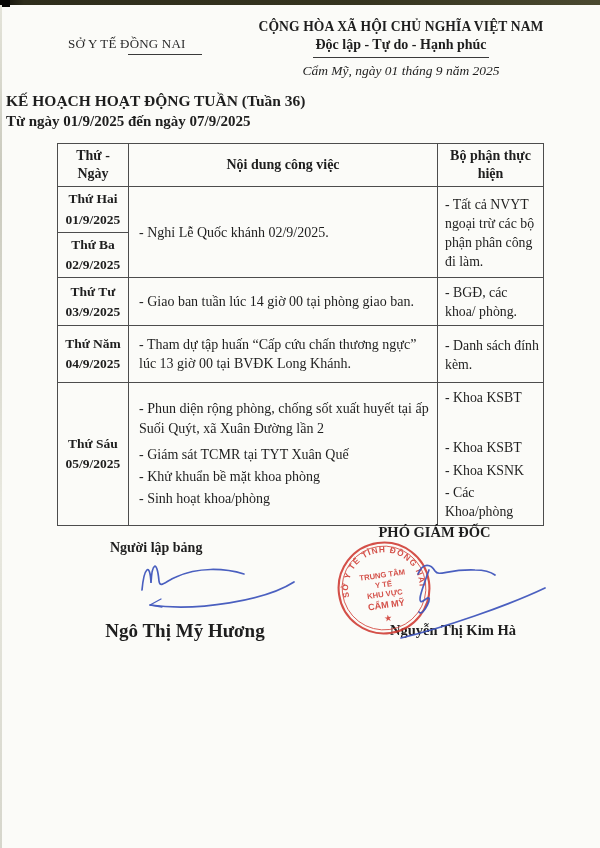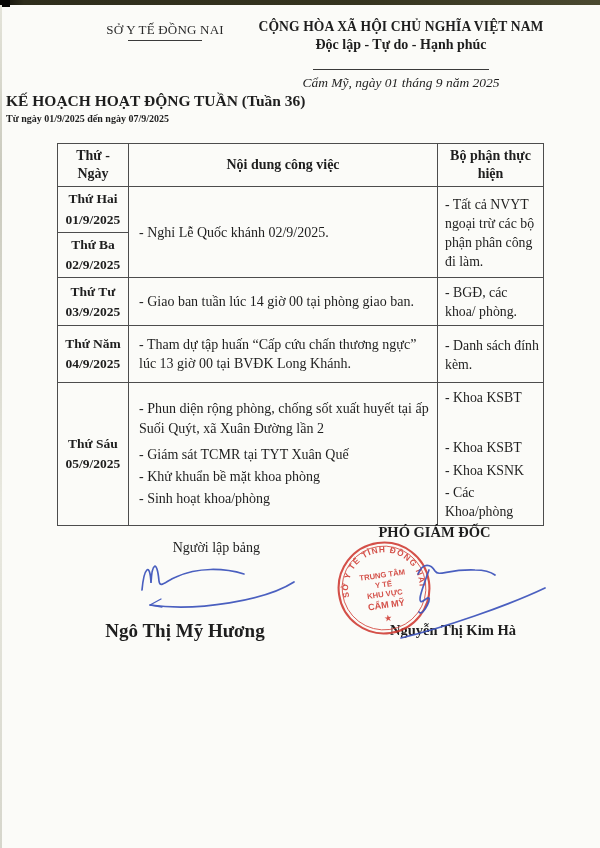--- a/index.html
+++ b/index.html
@@ -18,58 +18,58 @@
   .scan-top-corner{
     position:absolute; top:0; left:0; width:10px; height:7px; background:#050503;
   }
   .scan-left-edge{
     position:absolute; top:5px; left:0; width:2px; height:843px;
     background:linear-gradient(180deg,#e4e4da 0%,#c9c9bd 20%,#e9e9e0 60%,#d6d6cc 100%);
   }
 
   
   .org-block{
-    position:absolute; top:22px; left:68px; width:194px; text-align:center;
+    position:absolute; top:36px; left:68px; width:194px; text-align:left;
   }
   .org-line1{ font-size:13px; letter-spacing:.2px; color:#2a2a2a; }
   .org-line2{ font-size:13.5px; font-weight:bold; margin-top:1px; }
   .org-underline{ width:74px; border-top:1.4px solid #3a3a3a; margin:2px auto 0; }
 
   .national-block{
     position:absolute; top:19px; left:256px; width:290px; text-align:center;
   }
   .motto1{ font-size:13.6px; font-weight:bold; letter-spacing:.1px; }
   .motto2{ display:inline-block; font-size:14px; font-weight:bold; margin-top:2px;
-           padding:0 2px 16px; border-bottom:1.4px solid #3a3a3a; }
+           padding:0 2px 4px; border-bottom:1.4px solid #3a3a3a; }
   .dateline{ font-size:13.5px; font-style:italic; margin-top:5px; }
 
   
   .doc-title{ position:absolute; top:92px; left:6px; width:536px; text-align:left; }
   .doc-title .t1{ font-size:15.5px; font-weight:bold; }
-  .doc-title .t2{ font-size:10px; font-weight:bold; margin-top:3px; }
+  .doc-title .t2{ font-size:15px; font-weight:bold; margin-top:3px; }
 
   
   table.plan{
     position:absolute; top:143px; left:57px; width:486px;
     border-collapse:collapse; table-layout:fixed;
   }
   table.plan td{ border:1px solid #4d4d4d; vertical-align:middle; }
   col.c1{ width:71px; } col.c2{ width:309px; } col.c3{ width:106px; }
   td.hdr{ text-align:center; font-weight:bold; font-size:14px; line-height:1.3; padding:3px 2px; }
   td.day{ text-align:center; font-weight:bold; font-size:13.5px; line-height:1.5; padding:2px; }
   td.cnt{ vertical-align:top; font-size:14px; line-height:1.38; padding:5px 6px 5px 10px; }
   td.dpt{ vertical-align:top; font-size:13.8px; line-height:1.38; padding:5px 4px 4px 7px; }
   .fri-act-0{ margin-bottom:7px; }
   .fri-act-1,.fri-act-2{ margin-bottom:3px; }
   .fri-dep-0{ margin-bottom:31px; }
   .fri-dep-1,.fri-dep-2{ margin-bottom:3px; }
 
   
   .sig-left-role{ position:absolute; top:540px; left:110px; width:150px;
-    text-align:right; font-weight:normal; font-size:14px; }
+    text-align:left; font-weight:bold; font-size:14px; }
   .sig-left-name{ position:absolute; top:620px; left:100px; width:170px;
     text-align:center; font-weight:bold; font-size:19px; }
   .sig-right-role{ position:absolute; top:524px; left:352px; width:165px;
     text-align:center; font-weight:bold; font-size:14.5px; line-height:1.22; }
   .sig-right-name{ position:absolute; top:622px; left:363px; width:180px;
     text-align:center; font-weight:bold; font-size:14.5px; }
 
   .stamp-svg{ position:absolute; top:540px; left:336px; width:96px; height:96px; opacity:.88; }
   .sig-ink-left{ position:absolute; top:552px; left:126px; width:178px; height:70px; }
   .sig-ink-right{ position:absolute; top:548px; left:385px; width:165px; height:95px; }

